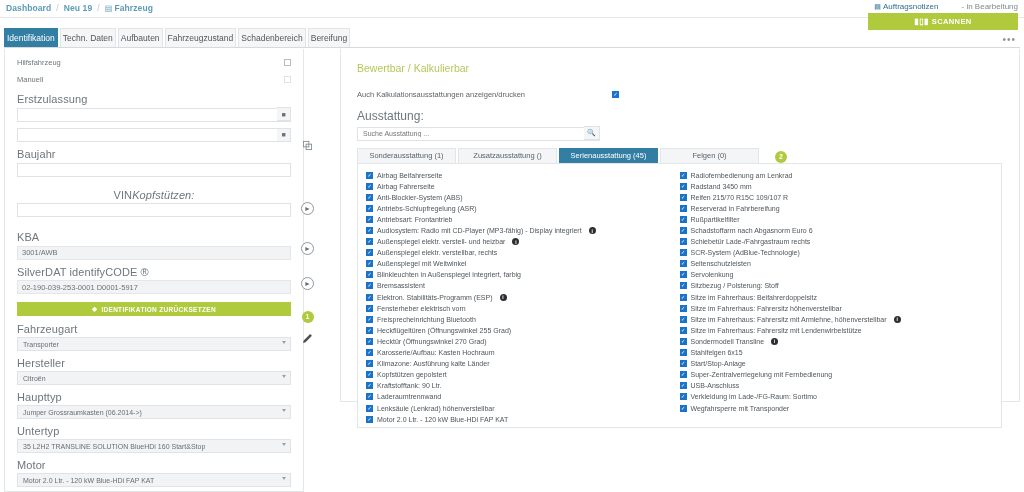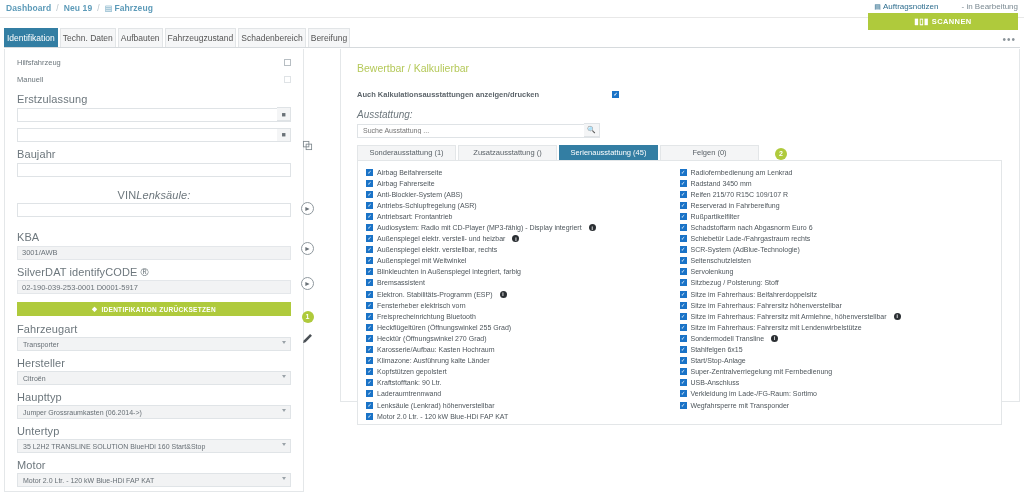--- a/index.html
+++ b/index.html
@@ -149,29 +149,29 @@
   }
 
   
   .right-panel {
     position:absolute; left:340px; top:0; width:680px; height:353px;
     border:1px solid #e4e7e9; border-top:none; background:#fff;
     padding:10px 14px 0 14px;
   }
   .r-title { font-size:10.5px; color:#b5c95a; margin:3px 0 16px 2px; }
   .r-title .slash { color:#b5c95a; }
-  .r-chkline { display:flex; align-items:center; margin:0 0 10px 2px; width:260px;font-weight:bold;}
+  .r-chkline { display:flex; align-items:center; margin:0 0 10px 2px; width:260px;}
   .r-chkline .t { font-size:7.5px; color:#5d656b; }
   .cb-blue {
     width:7px;height:7px;background:#1a73c7;border:1px solid #1a73c7;
     display:inline-flex;align-items:center;justify-content:center;
     color:#fff;font-size:5px;line-height:1;flex:none;
   }
   .chk-right { position:absolute; left:255px; }
-  .r-sub-label { font-size:10px; color:#6d777d; margin:0 0 3px 2px;font-style:italic; }
+  .r-sub-label { font-size:12px; color:#6d777d; margin:0 0 3px 2px; }
   .search-wrap { position:relative; width:243px; margin-left:2px; }
   .search-inp {
     width:243px; height:14px; border:1px solid #dfe3e6; background:#fff;
     font-size:7px; color:#9aa2a8; padding:0 20px 0 5px; outline:none;
   }
   .search-btn {
     position:absolute; right:0; top:0; width:16px; height:14px;
     background:#f4f5f6; border:1px solid #dfe3e6; border-left:none;
     display:flex;align-items:center;justify-content:center;
     font-size:7px;color:#6a7278;cursor:pointer;
@@ -279,21 +279,21 @@
       </div>
 
       <div class="fld" style="margin-bottom:12px;">
         <div class="fld-label">Baujahr</div>
         <input class="inp" value="" style="">
       </div>
 
       <div class="fld" style="position:relative; margin-bottom:14px;">
         <div class="row-between">
           <span class="fld-label">VIN</span>
-          <span class="fld-label italic">Lenksäule:</span>
+          <span class="fld-label italic">Kopfstützen:</span>
         </div>
         <input class="inp" value="" style="">
         <span class="side-icon" style="top:12px;">
           <span class="circ-btn">►</span>
         </span>
       </div>
 
       <div class="fld" style="position:relative;">
         <div class="fld-label">KBA</div>
         <input class="inp grey" value="3001/AWB" style="">

